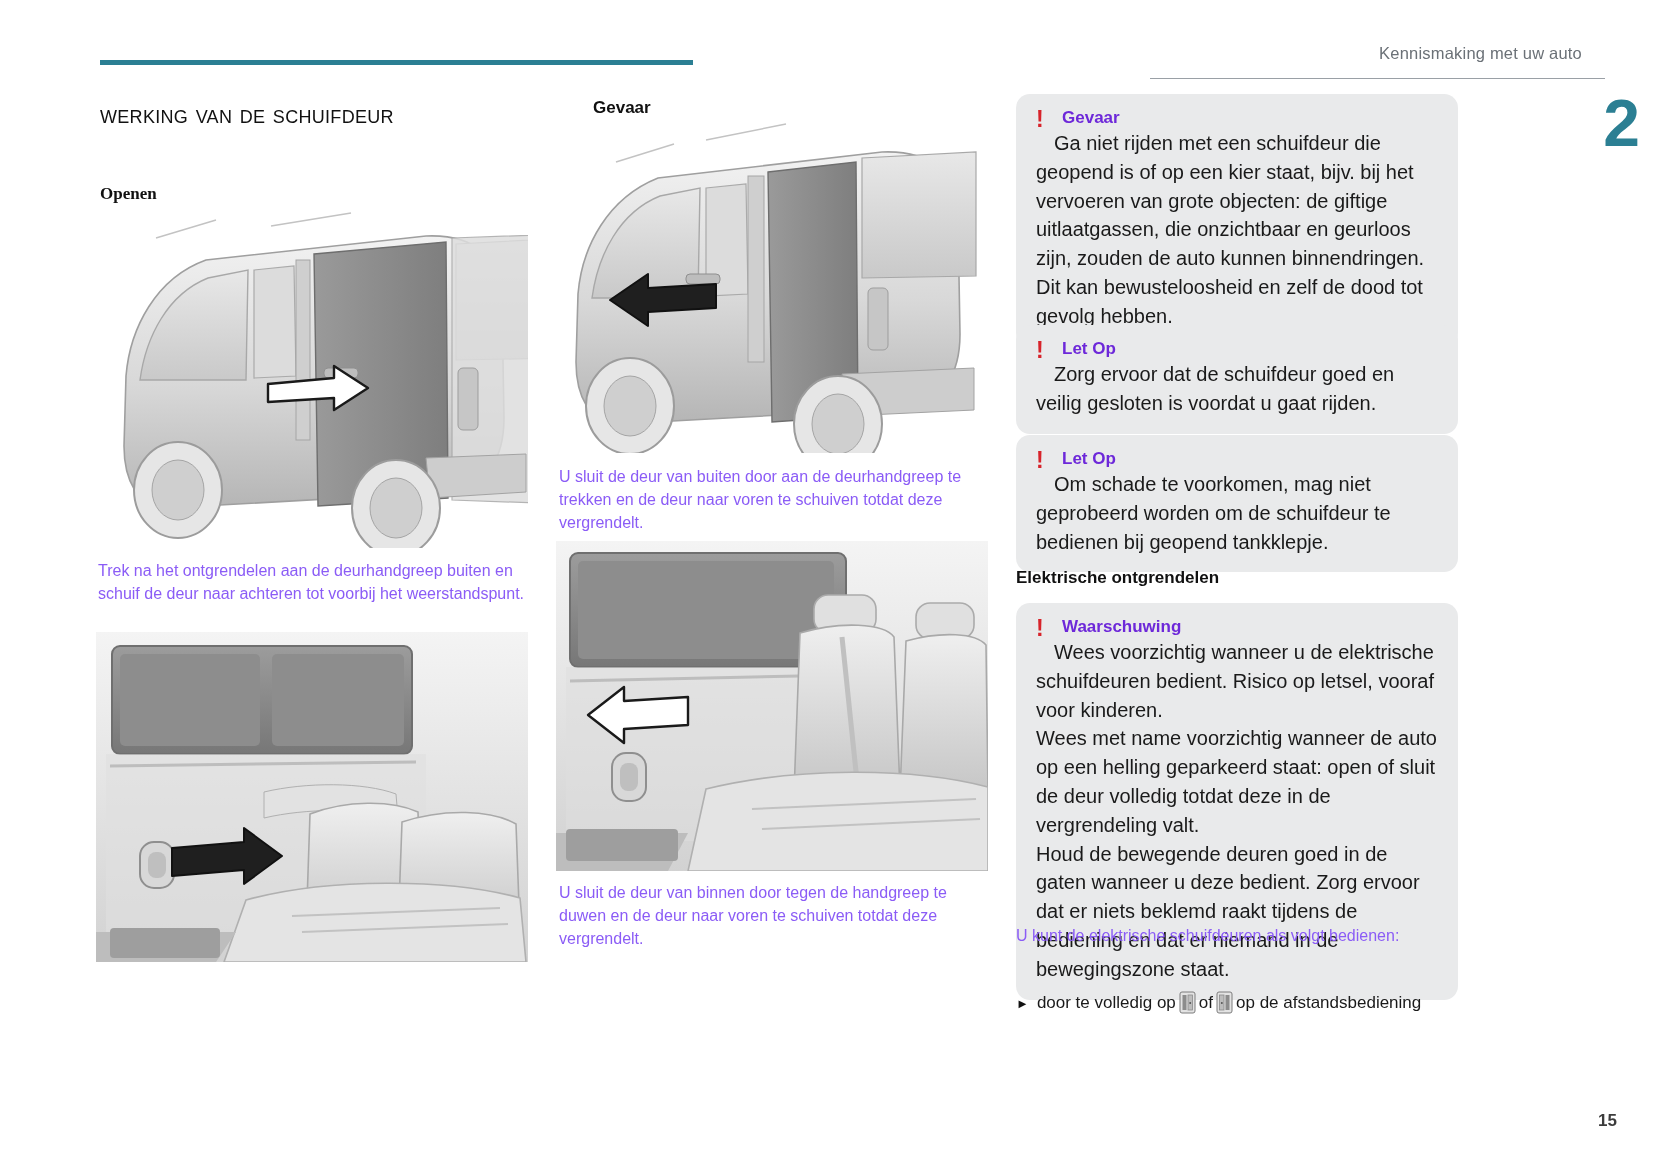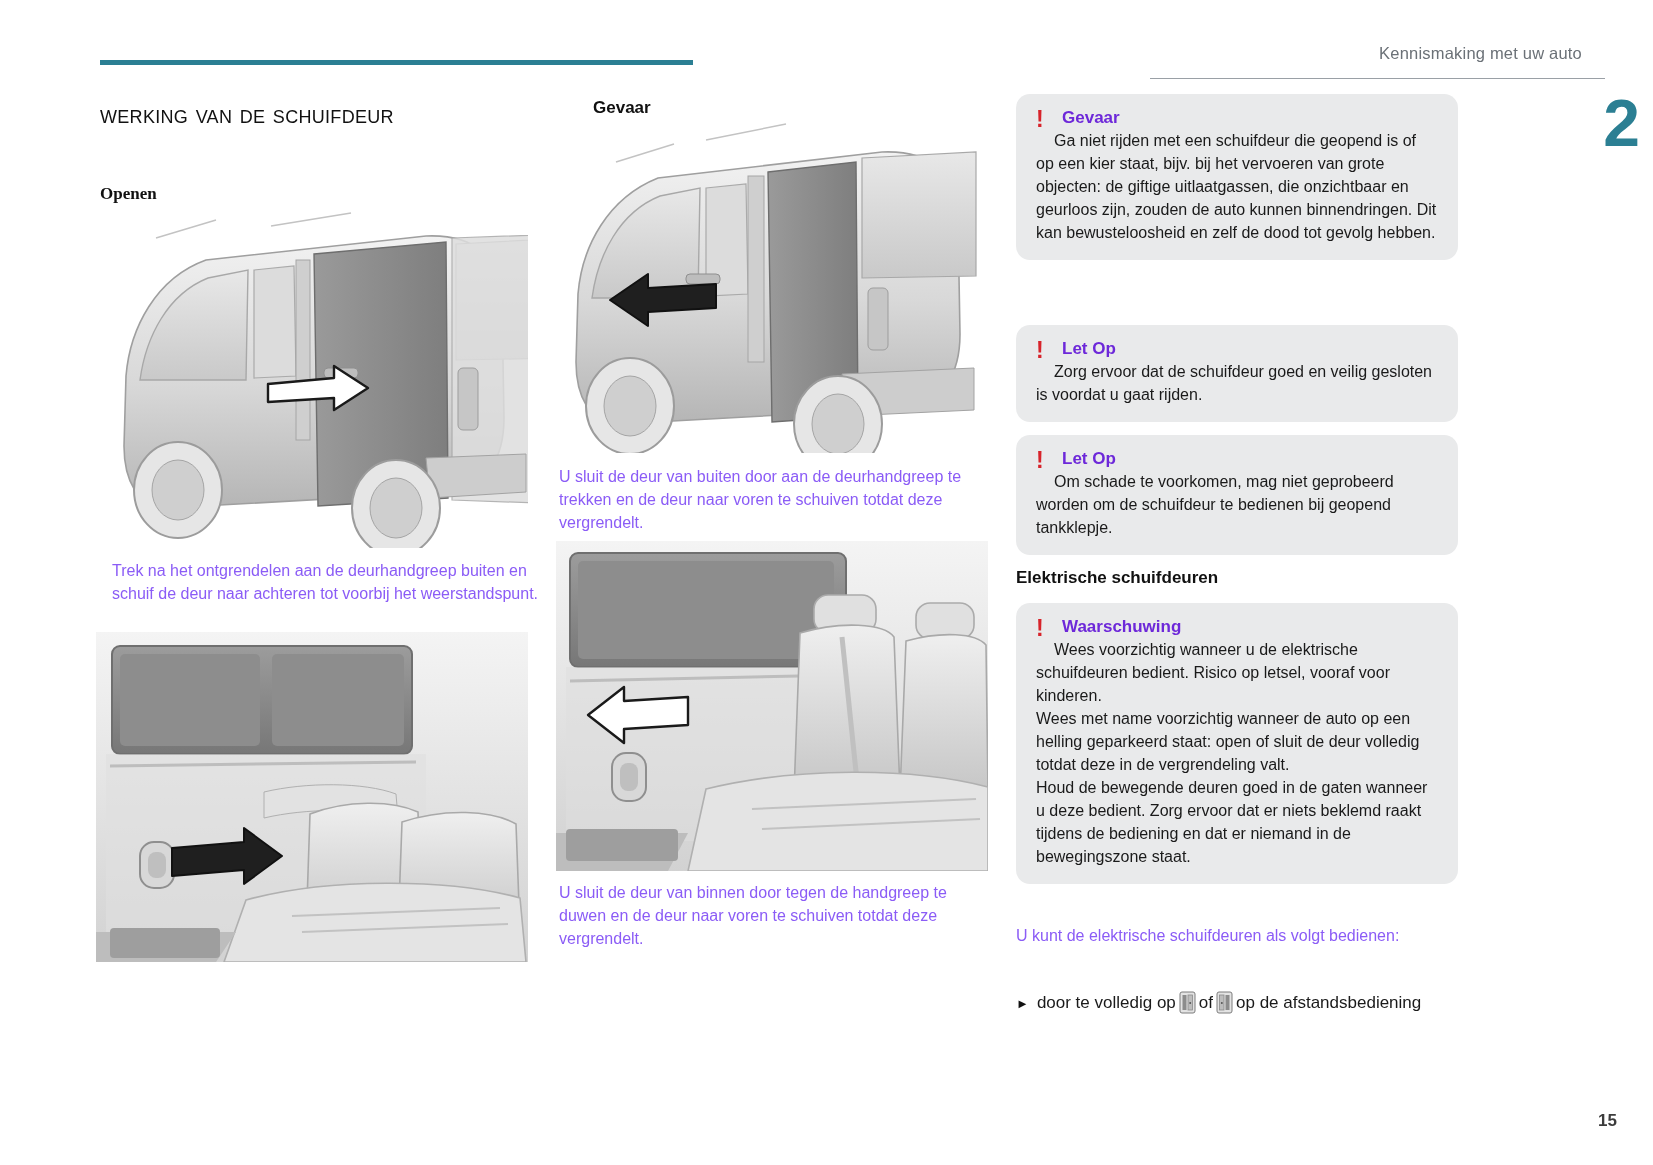--- a/index.html
+++ b/index.html
@@ -92,21 +92,21 @@
   .body-text {
     font-size: 16px;
     line-height: 1.45;
     color: #8b5cf6;
   }
 
   
   .openen-label { position: absolute; left: 100px; top: 176px; font-family: Liberation Serif, serif; }
   .sluiten-label { position: absolute; left: 593px; top: 90px; }
 
-  .txt-c1-a { position: absolute; left: 98px; top: 551px; width: 430px; margin-left: 14px; }
+  .txt-c1-a { position: absolute; left: 98px; top: 551px; width: 430px; }
   .txt-c1-b { position: absolute; left: 62px; top: 967px; width: 460px; }
   .txt-c2-a { position: absolute; left: 559px; top: 457px; width: 434px; }
   .txt-c2-b { position: absolute; left: 559px; top: 873px; width: 420px; }
   .txt-c3-a { position: absolute; left: 1016px; top: 916px; width: 400px; }
 
   
   .illus {
     position: absolute;
     overflow: hidden;
   }
@@ -123,21 +123,21 @@
     padding: 14px 20px 16px 20px;
     box-sizing: border-box;
   }
   .callout .cb-head {
     font-size: 17px;
     font-weight: bold;
     color: #6d28d9;
     margin: 0 0 1px 26px;
   }
   .callout .cb-body {
-    font-size: 16px;
+    font-size: 20px;
     line-height: 1.44;
     color: #1a1a1a;
     margin: 0;
     text-indent: 18px;
   }
   .warn-icon {
     position: absolute;
     left: 20px;
     top: 14px;
     width: 16px;
@@ -373,21 +373,21 @@
     <div class="cb-head">Let Op</div>
     <p class="cb-body">Zorg ervoor dat de schuifdeur goed en veilig gesloten is voordat u gaat rijden.</p>
   </div>
 
   <div class="callout callout-3">
     <div class="warn-icon">!</div>
     <div class="cb-head">Let Op</div>
     <p class="cb-body">Om schade te voorkomen, mag niet geprobeerd worden om de schuifdeur te bedienen bij geopend tankklepje.</p>
   </div>
 
-  <div class="subhead elek-head">Elektrische schuifdeuren</div>
+  <div class="subhead elek-head">Elektrische ontgrendelen</div>
 
   <div class="callout callout-4">
     <div class="warn-icon">!</div>
     <div class="cb-head">Waarschuwing</div>
     <p class="cb-body" style="white-space:pre-line">Wees voorzichtig wanneer u de elektrische schuifdeuren bedient. Risico op letsel, vooraf voor kinderen.
 Wees met name voorzichtig wanneer de auto op een helling geparkeerd staat: open of sluit de deur volledig totdat deze in de vergrendeling valt.
 Houd de bewegende deuren goed in de gaten wanneer u deze bedient. Zorg ervoor dat er niets beklemd raakt tijdens de bediening en dat er niemand in de bewegingszone staat.</p>
   </div>
 
   <div class="body-text txt-c3-a">U kunt de elektrische schuifdeuren als volgt bedienen:</div>

